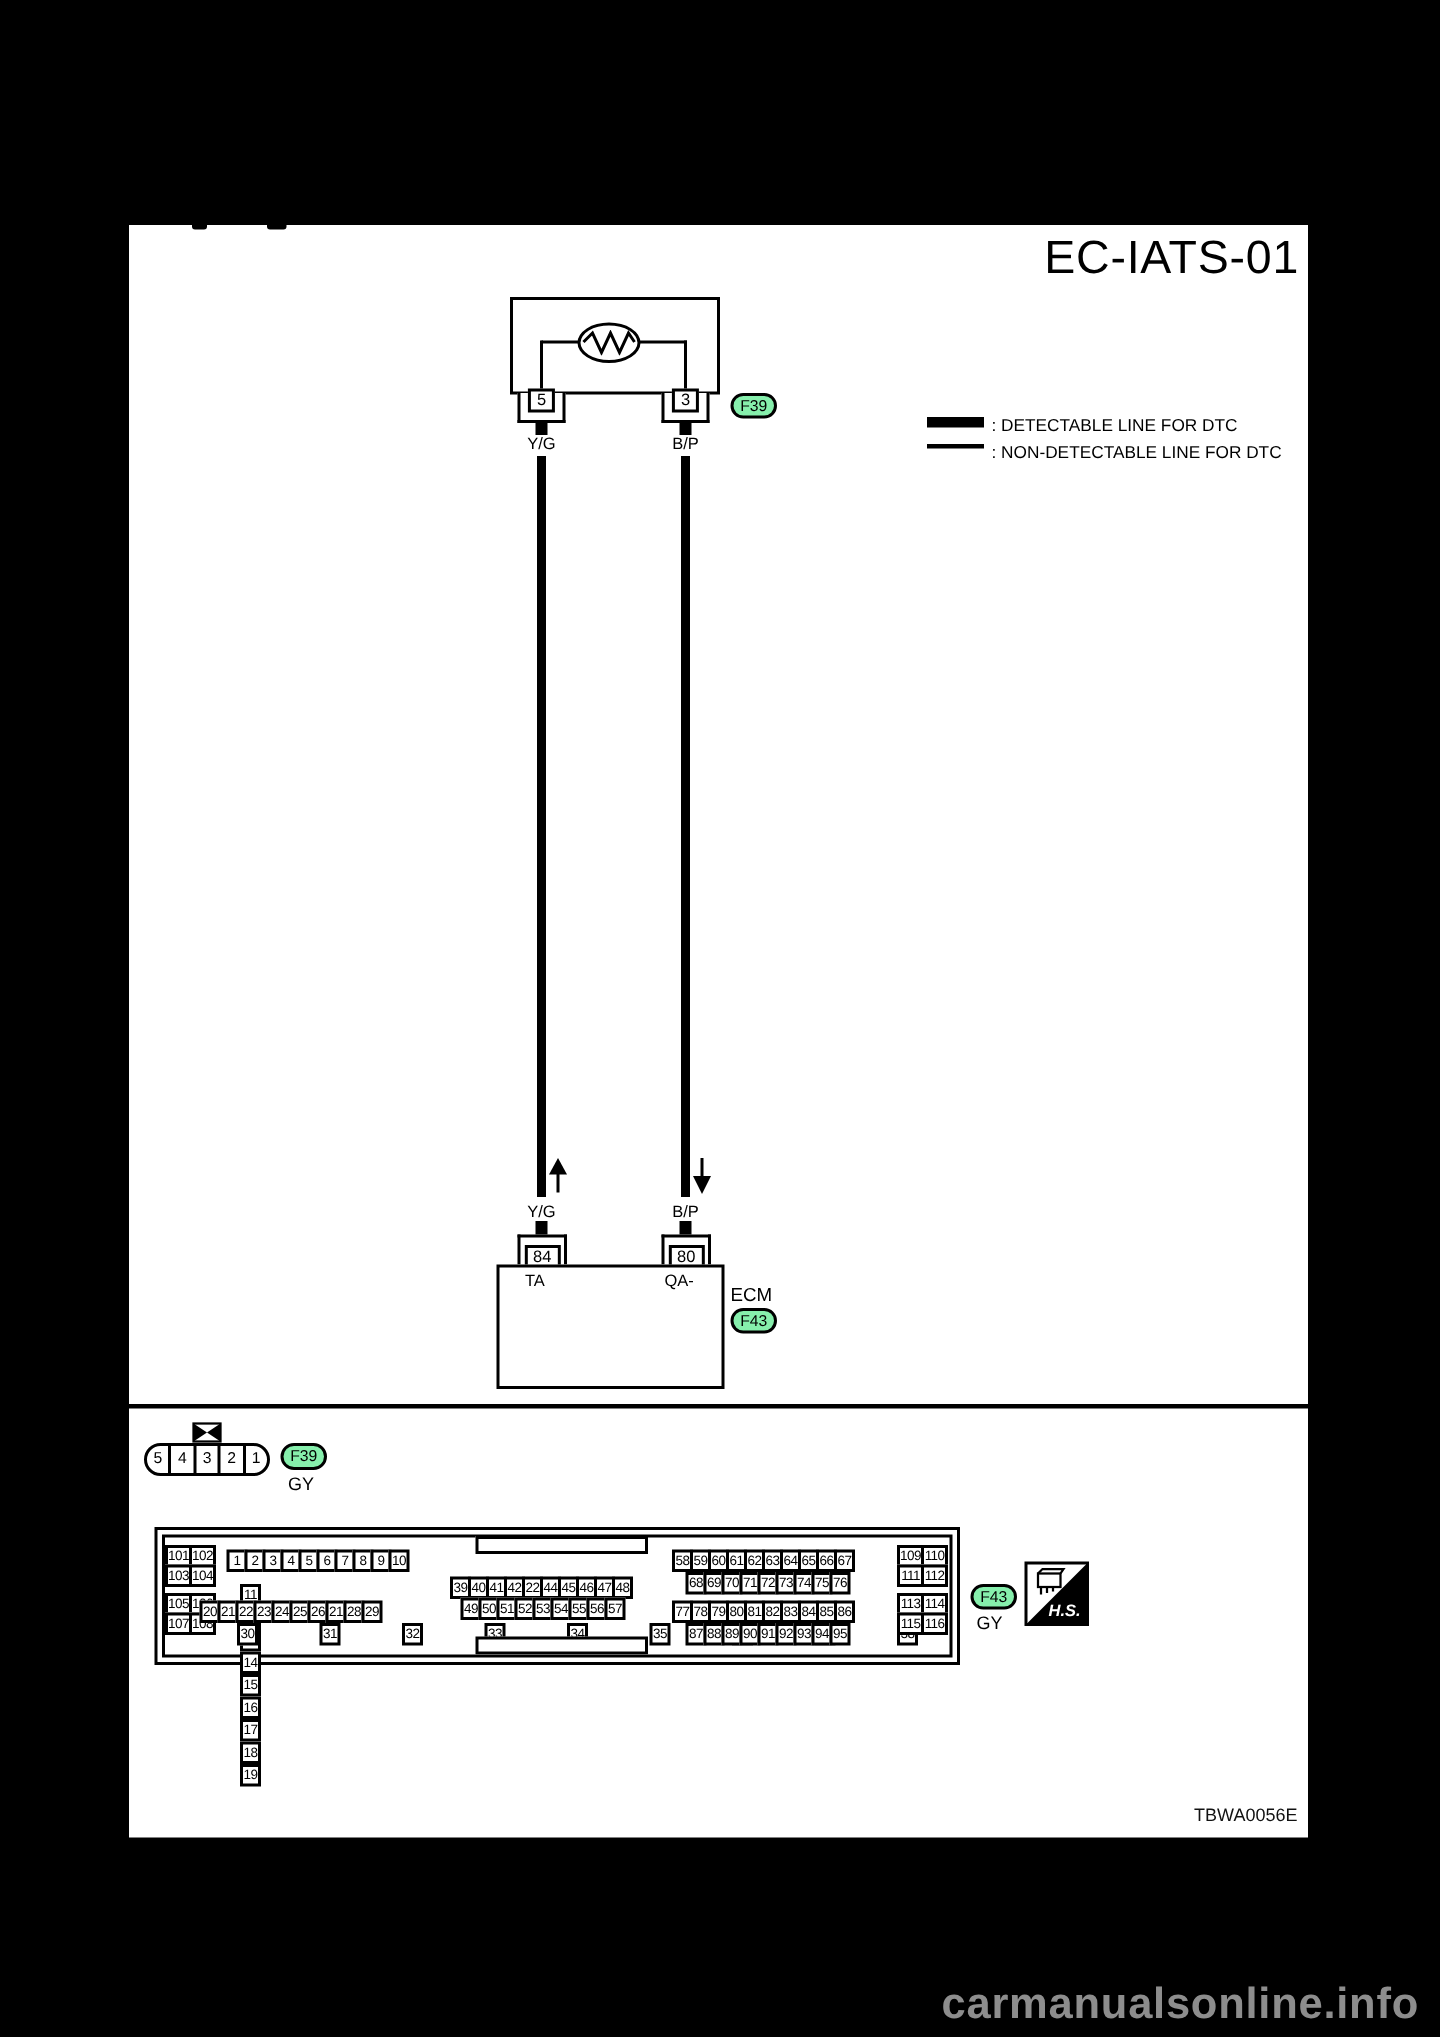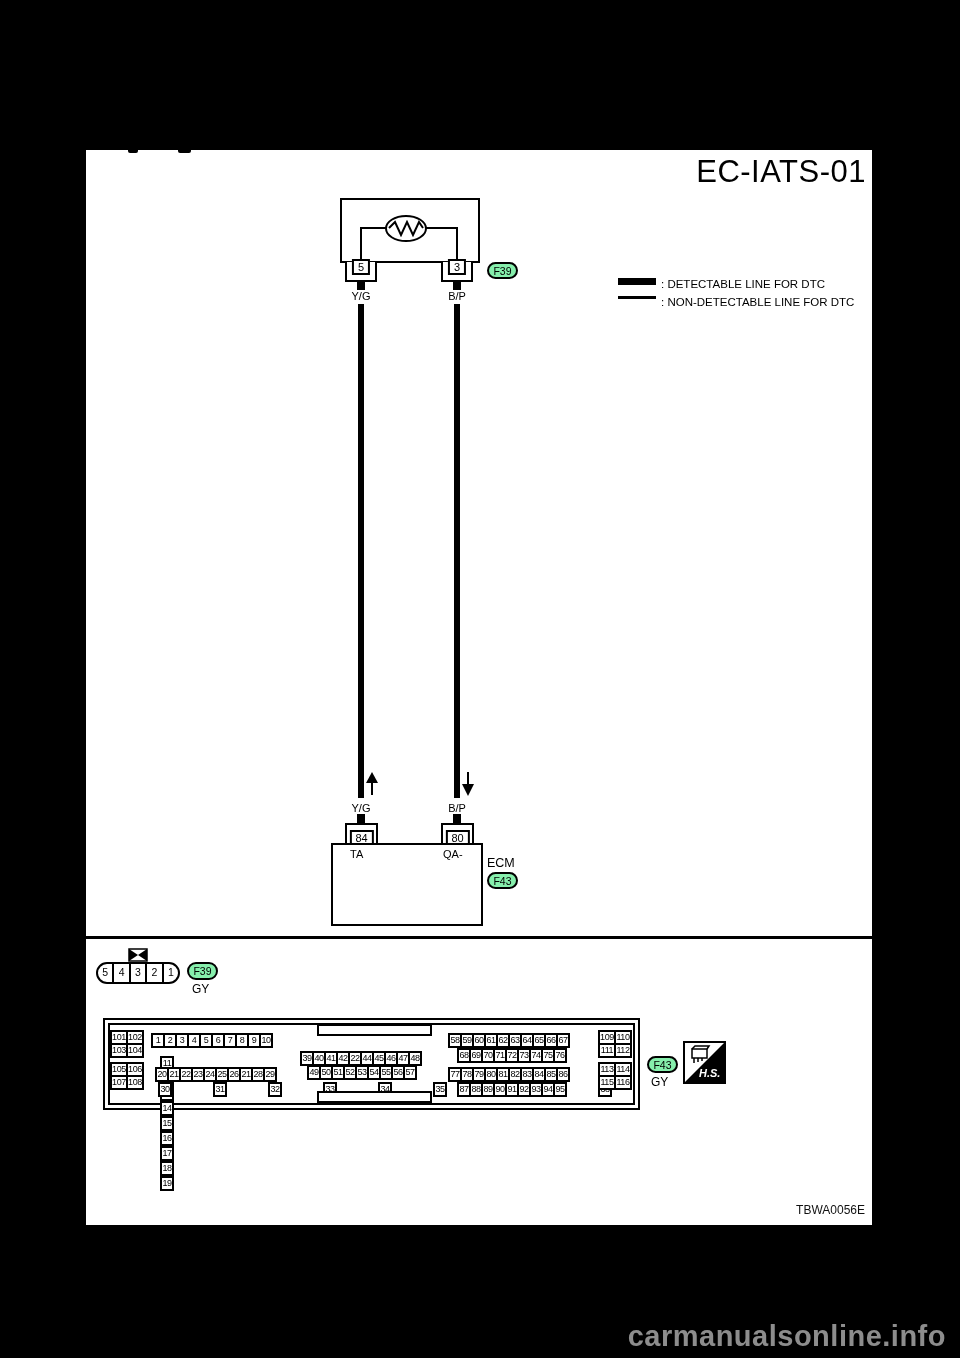--- a/index.html
+++ b/index.html
@@ -203,21 +203,21 @@
         <span class="pcell">11</span>
         <span class="pcell">12</span>
         <span class="pcell">13</span>
         <span class="pcell">14</span>
         <span class="pcell">15</span>
         <span class="pcell">16</span>
         <span class="pcell">17</span>
         <span class="pcell">18</span>
         <span class="pcell">19</span>
       </div>
-    <div class="prow" style="left:52px;top:47px;">
+    <div class="prow" style="left:30px;top:47px;">
         <span class="pcell">20</span>
         <span class="pcell">21</span>
         <span class="pcell">22</span>
         <span class="pcell">23</span>
         <span class="pcell">24</span>
         <span class="pcell">25</span>
         <span class="pcell">26</span>
         <span class="pcell">21</span>
         <span class="pcell">28</span>
         <span class="pcell">29</span>

